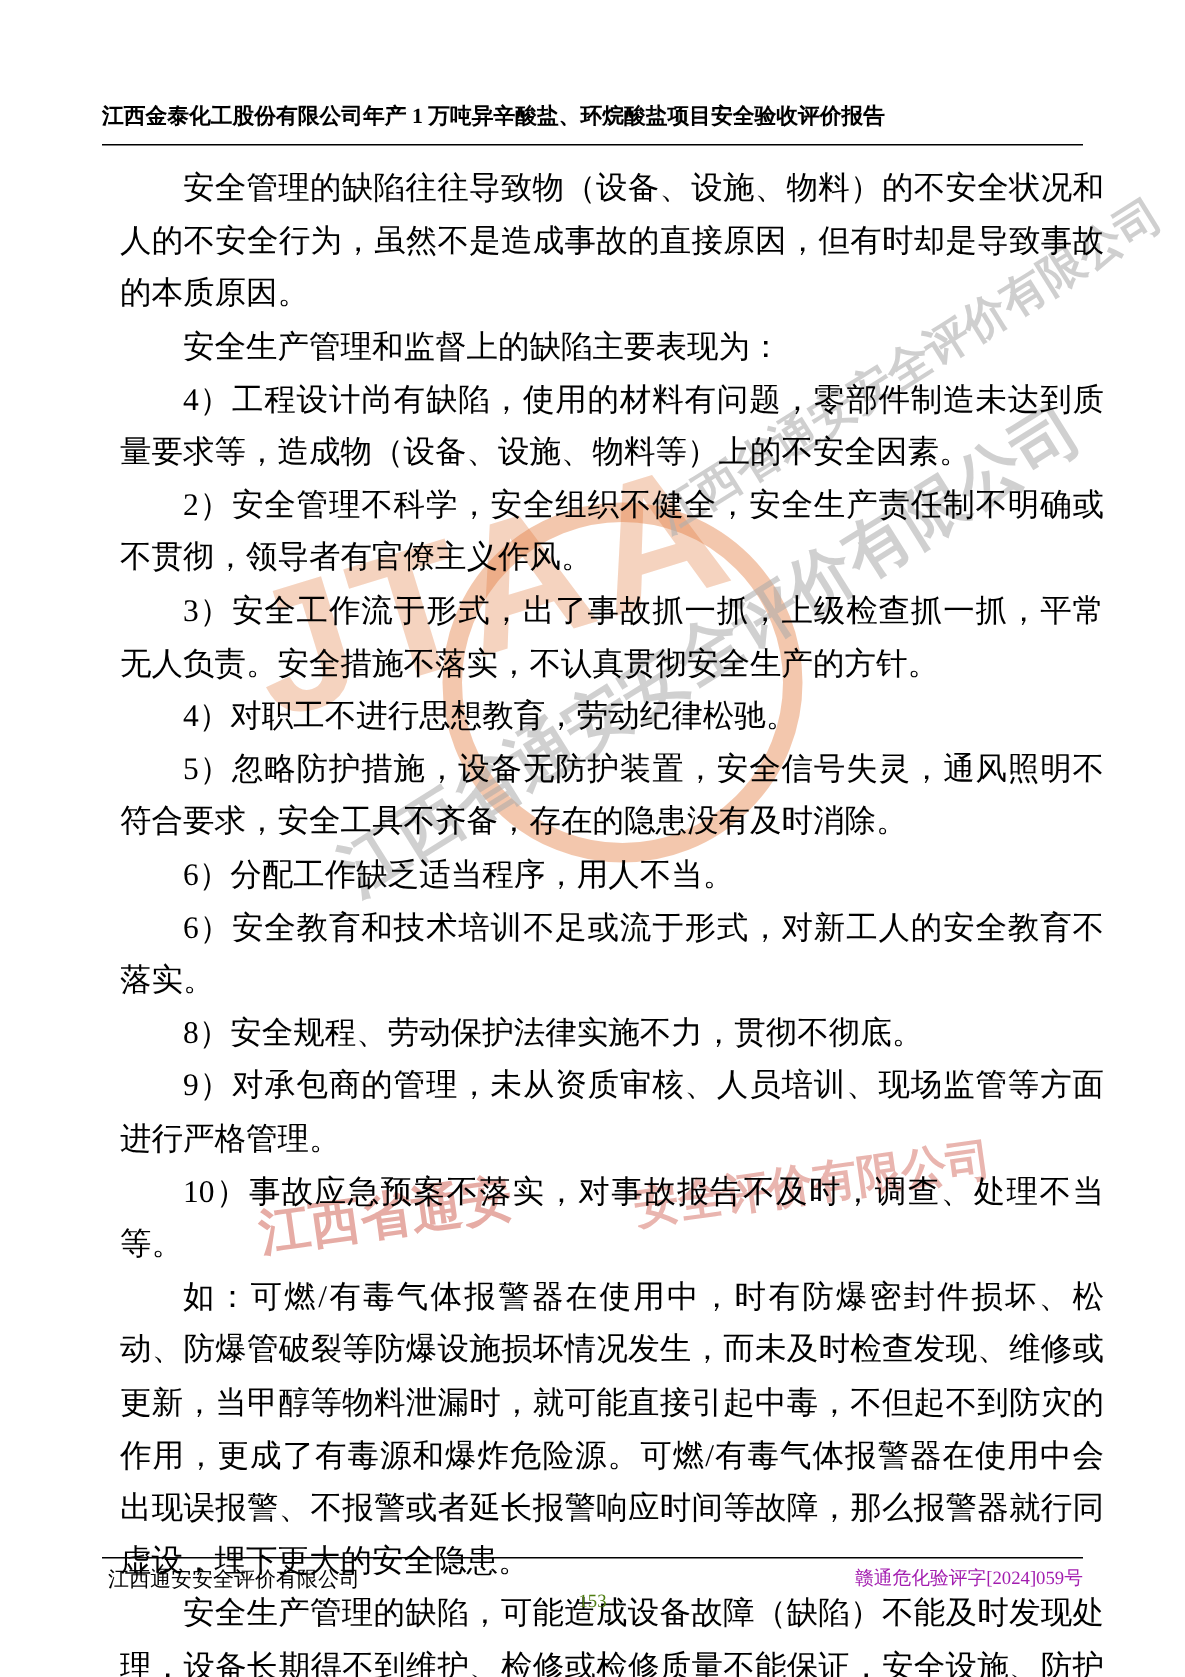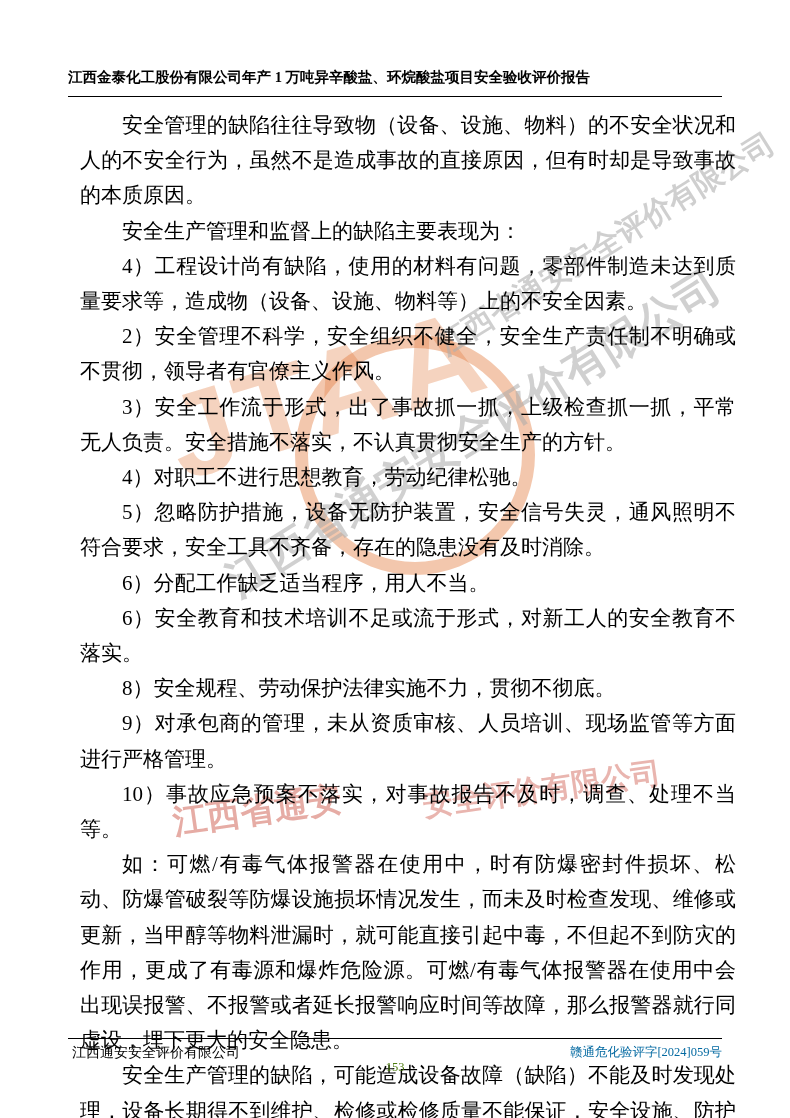--- a/index.html
+++ b/index.html
@@ -143,21 +143,21 @@
     top: 1044px;
     font-size: 14px;
     color: #000;
     white-space: nowrap;
   }
   .footer-right {
     position: absolute;
     right: 68px;
     top: 1044px;
     font-size: 12.5px;
-    color: #0369a1;
+    color: #a21caf;
     white-space: nowrap;
   }
   .footer-rule {
     position: absolute;
     left: 68px;
     top: 1038px;
     width: 654px;
     height: 0;
     border-top: 1px solid #000;
   }

